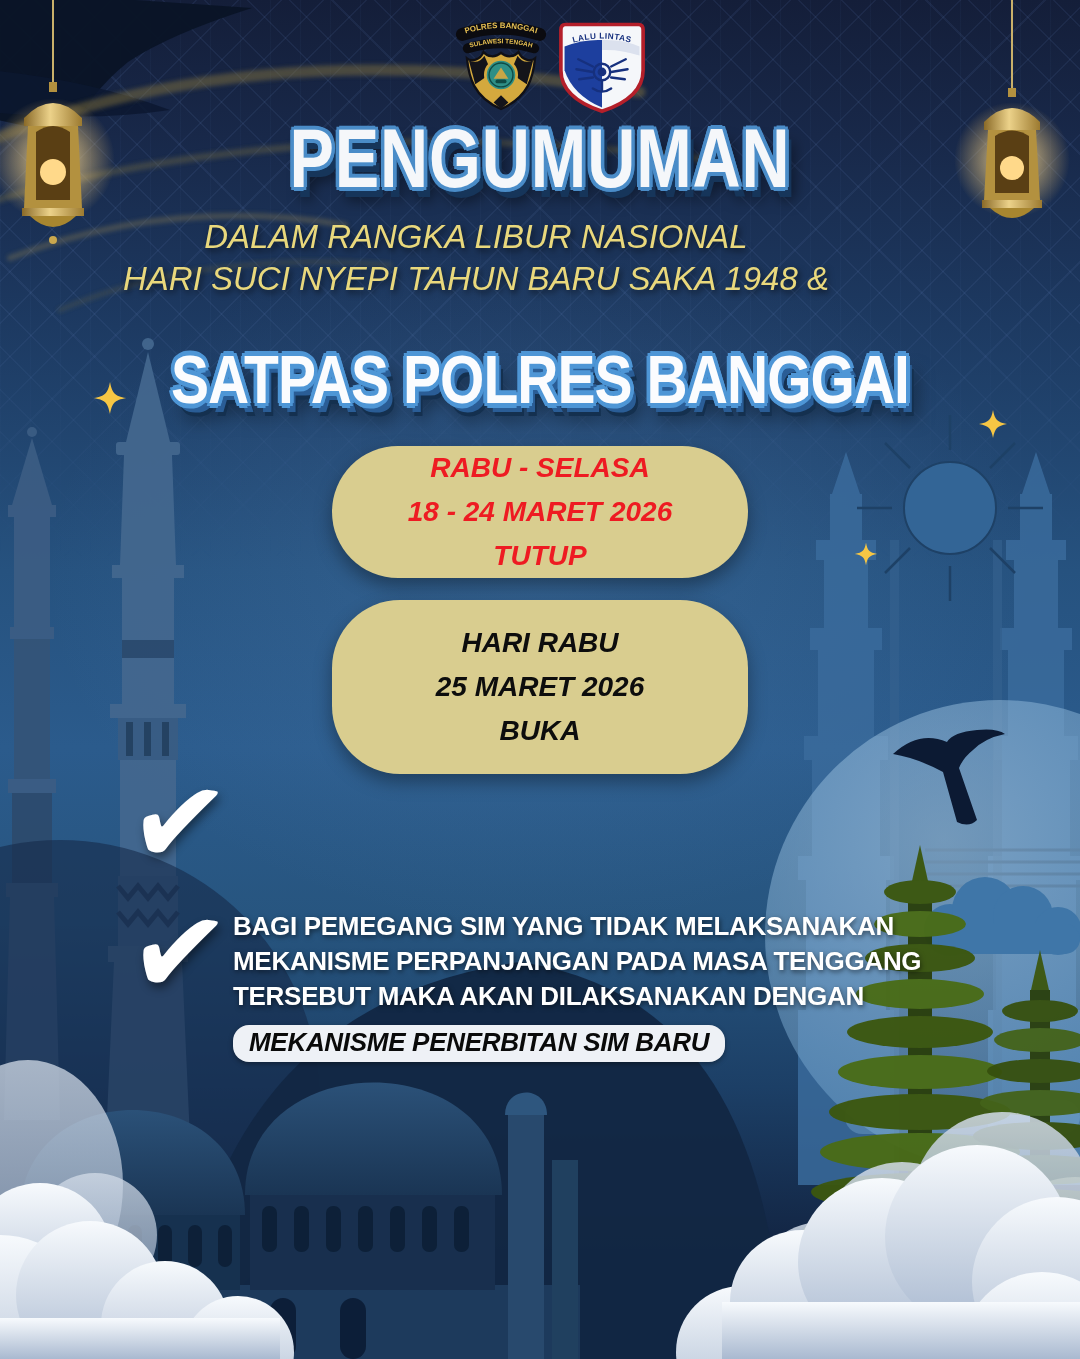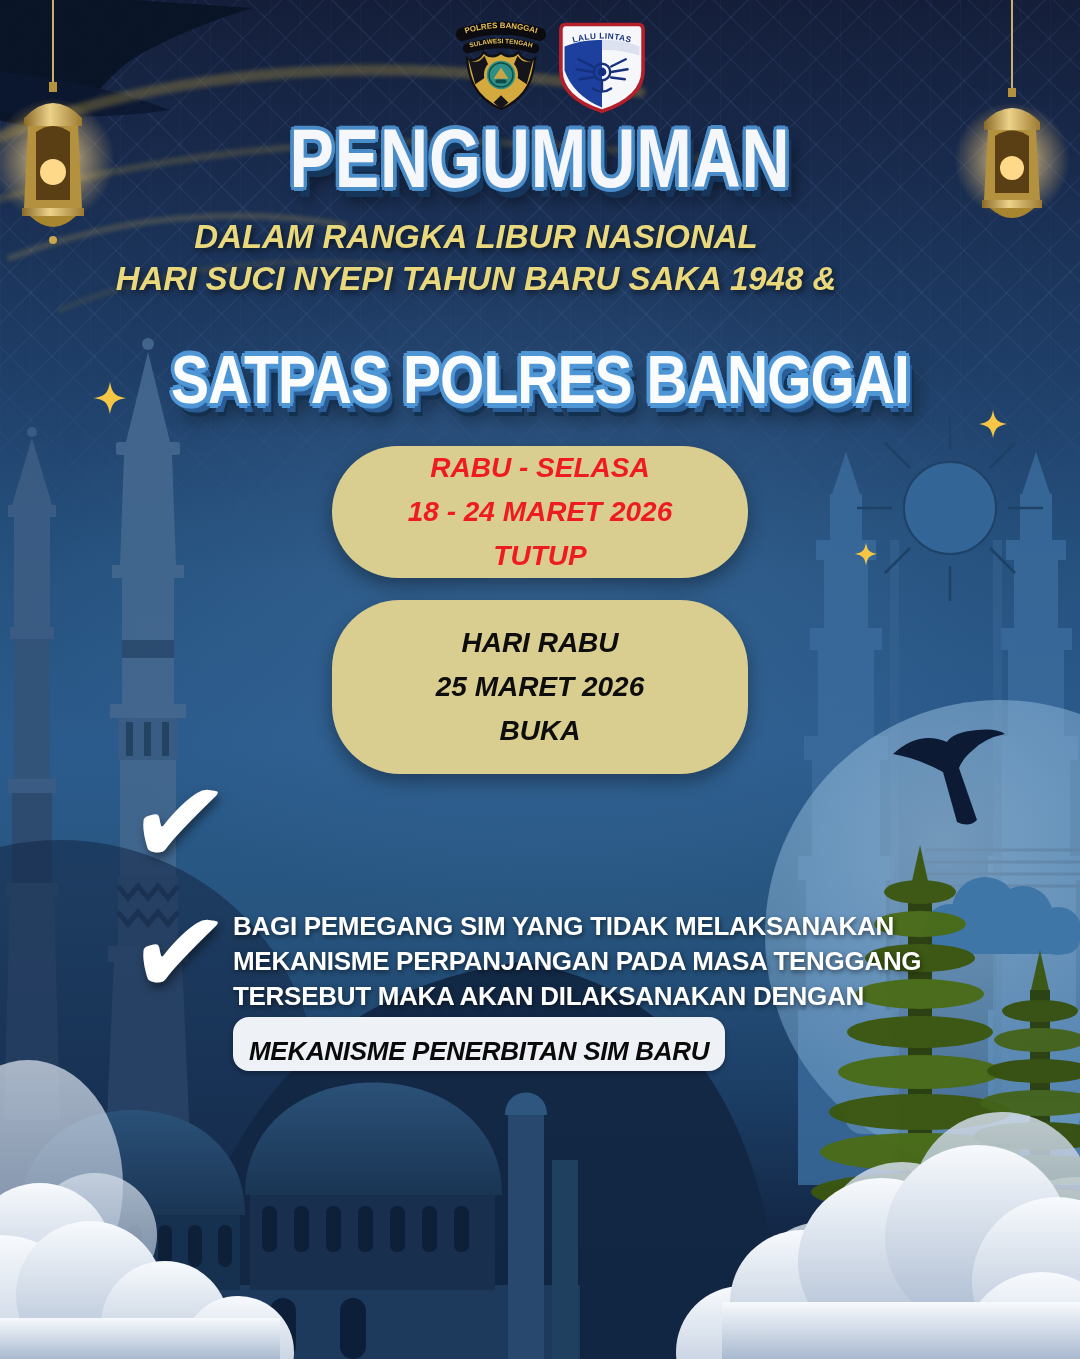--- a/index.html
+++ b/index.html
@@ -22,21 +22,21 @@
     mask-image:linear-gradient(180deg,#000 55%,transparent);}
   #scene{left:0;top:0;}
   
   #main-title{left:0;top:122px;width:1080px;text-align:center;
     font-size:74px;font-weight:bold;letter-spacing:1px;color:#f5f7fa;line-height:1;
     transform:scale(.9,1.12);
     text-shadow:-4px 0 0 #4a8cc8,4px 0 0 #4a8cc8,0 -4px 0 #4a8cc8,0 4px 0 #4a8cc8,
       -3px -3px 0 #4a8cc8,3px -3px 0 #4a8cc8,-3px 3px 0 #4a8cc8,3px 3px 0 #4a8cc8,
       7px 9px 0 #16355a,9px 12px 14px rgba(0,0,0,.55);}
   #subtitle{left:0;top:216px;width:952px;text-align:center;
-    font-size:33px;font-weight:bold;font-style:italic;color:#e9d87c;line-height:42px;
+    font-size:33px;font-weight:normal;font-style:italic;color:#e9d87c;line-height:42px;
     text-shadow:2px 3px 6px rgba(0,0,0,.6);}
   #org-title{left:0;top:350px;width:1080px;text-align:center;
     font-size:60px;font-weight:bold;letter-spacing:-1px;color:#fbfcfe;line-height:1;
     transform:scale(.95,1.15);
     text-shadow:-4px 0 0 #4e96d6,4px 0 0 #4e96d6,0 -4px 0 #4e96d6,0 4px 0 #4e96d6,
       -3px -3px 0 #4e96d6,3px -3px 0 #4e96d6,-3px 3px 0 #4e96d6,3px 3px 0 #4e96d6,
       6px 8px 0 #2a5d96,8px 11px 0 #14304f,10px 14px 16px rgba(0,0,0,.5);}
   .notice-box{left:50%;transform:translateX(-50%);width:416px;
     background:#d9cd8f;border-radius:68px;display:flex;flex-direction:column;
     justify-content:center;align-items:center;text-align:center;
@@ -51,21 +51,21 @@
   .note-block{left:233px;width:672px;color:#fff;font-size:26px;font-weight:bold;
     letter-spacing:-.3px;line-height:34px;text-shadow:1px 2px 5px rgba(0,0,0,.55);}
   #note-1{top:780px;}
   #note-2{top:910px;line-height:33px;}
   .note-line{white-space:nowrap;margin-bottom:2px;}
   .badge-red{display:inline-block;background:#ffffff;color:#ee1b22;font-style:italic;
     border-radius:19px;padding:0 11px 2px;margin-right:8px;text-shadow:none;
     box-shadow:0 2px 5px rgba(0,0,0,.35);}
   .badge-red.trail{margin-right:0;margin-left:8px;}
   .badge-black{display:inline-block;background:#eef1f6;color:#0a0a0a;font-style:italic;
-    border-radius:16px;padding:18px 16px 3px;margin-top:2px;text-shadow:none;
+    border-radius:16px;padding:1px 16px 3px;margin-top:10px;text-shadow:none;
     box-shadow:0 2px 5px rgba(0,0,0,.35);}
 </style>
 </head>
 <body>
 
 <div id="poster">
 
   <div class="abs" id="glow-center"></div>
   <div class="abs" id="pattern-top"></div>
 

